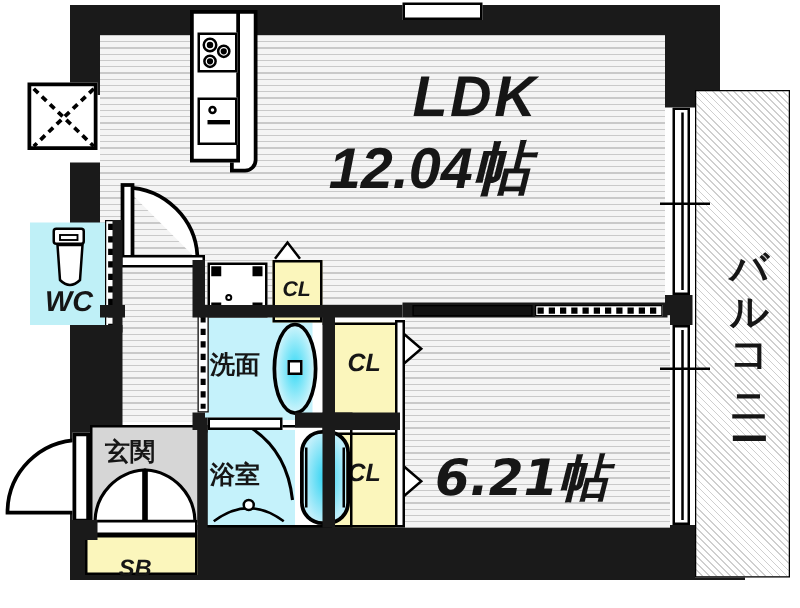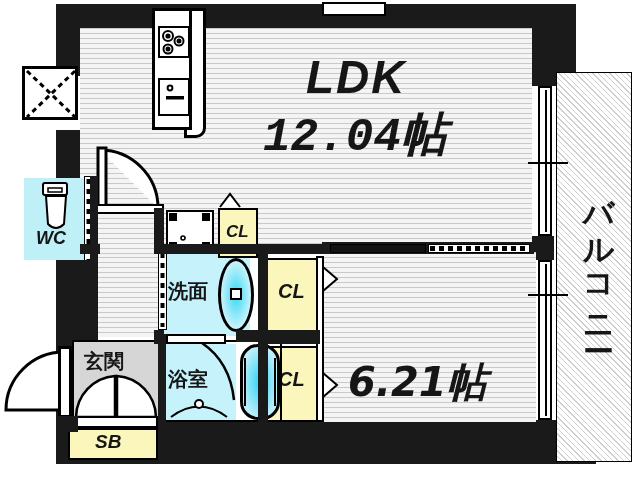--- a/index.html
+++ b/index.html
@@ -55,28 +55,28 @@
     font-weight: bold;
     white-space: nowrap;
     user-select: none;
   }
   .jp { font-family: "DejaVu Sans", sans-serif; font-style: normal; }
   .big-en {
     font-family: "Liberation Sans", sans-serif;
     font-style: italic;
     font-weight: bold;
   }
-  .label-ldk   { font-size: 46px; letter-spacing: 2px; }
+  .label-ldk   { font-size: 46px; letter-spacing: 2px; margin-left: 24px; }
   .label-ldk-n { font-size: 46px; letter-spacing: 0px; }
   .label-yo    { font-size: 38px; letter-spacing: 3px; }
   .label-yo-n  { font-size: 40px; margin-top: 33px; }
   .label-sm    { font-size: 19px; }
   .label-cl    { font-size: 17px; }
   .label-sb    { font-size: 19px; }
-  .label-wc    { font-size: 18px; }
+  .label-wc    { font-size: 23px; }
   .label-balc  {
     font-size: 31px;
     writing-mode: vertical-rl;
     text-orientation: upright;
     letter-spacing: 4px;
     font-weight: bold;
   }
 
   
   .bx { border: 2px solid #000; background: #fff; }
@@ -248,21 +248,21 @@
 
   <div class="abs" style="left:74px; top:374px; width:84px; height:44px;">
     <svg width="84" height="44" viewBox="0 0 84 44">
       <path d="M2 43 A42 42 0 0 1 41 2 L41 43 Z" fill="#fff" stroke="#000" stroke-width="2.5"></path>
       <path d="M82 43 A42 42 0 0 0 43 2 L43 43 Z" fill="#fff" stroke="#000" stroke-width="2.5"></path>
     </svg>
   </div>
   <div class="abs white" style="left:74px; top:416px; width:84px; height:12px; border:2px solid #000;"></div>
 
   <div class="abs cl" style="left:68px; top:428px; width:90px; height:32px; border:2px solid #000;"></div>
-  <div class="lbl label-sb" style="left:95px; top:431px;">SB</div>
+  <div class="lbl label-sb" style="left:95px; top:445px;">SB</div>
 
   <div class="abs" style="left:4px; top:350px; width:62px; height:66px;">
     <svg width="62" height="66" viewBox="0 0 62 66">
       <path d="M60 2 A58 58 0 0 0 2 60 L60 60 Z" fill="#fff" stroke="#000" stroke-width="3"></path>
     </svg>
   </div>
   <div class="abs white" style="left:58px; top:346px; width:14px; height:72px; border:3px solid #000;"></div>
 
   <div class="abs wall" style="left:160px; top:244px; width:162px; height:10px;"></div>
   <div class="abs wall" style="left:80px; top:244px; width:20px; height:10px;"></div>
@@ -285,19 +285,19 @@
   <div class="abs white" style="left:330px; top:244px; width:96px; height:9px; border:1px solid #000; background:#111;"></div>
   <div class="abs white" style="left:428px; top:244px; width:102px; height:9px; background:#fff; border:1px solid #000;">
     <svg width="100" height="7" viewBox="0 0 100 7">
       <line x1="1" y1="3.5" x2="99" y2="3.5" stroke="#000" stroke-width="5" stroke-dasharray="5,4"></line>
     </svg>
   </div>
 
   <div class="abs wall" style="left:258px; top:244px; width:10px; height:16px;"></div>
 
   <div class="lbl big-en label-ldk" style="left:306px; top:50px;">LDK</div>
-  <div class="lbl big-en label-ldk-n" style="left:263px; top:104px; font-family:Liberation Mono, monospace;">12.04帖</div>
+  <div class="lbl big-en label-ldk-n" style="left:263px; top:104px; font-family:Liberation Sans, sans-serif;">12.04帖</div>
 
   <div class="lbl label-yo-n" style="left:348px; top:322px; font-family:'DejaVu Sans', sans-serif;">6.21帖</div>
 
   <div class="lbl jp label-balc" style="left:578px; top:178px;">バルコニー</div>
 
 </div>
 
 </body></html>

